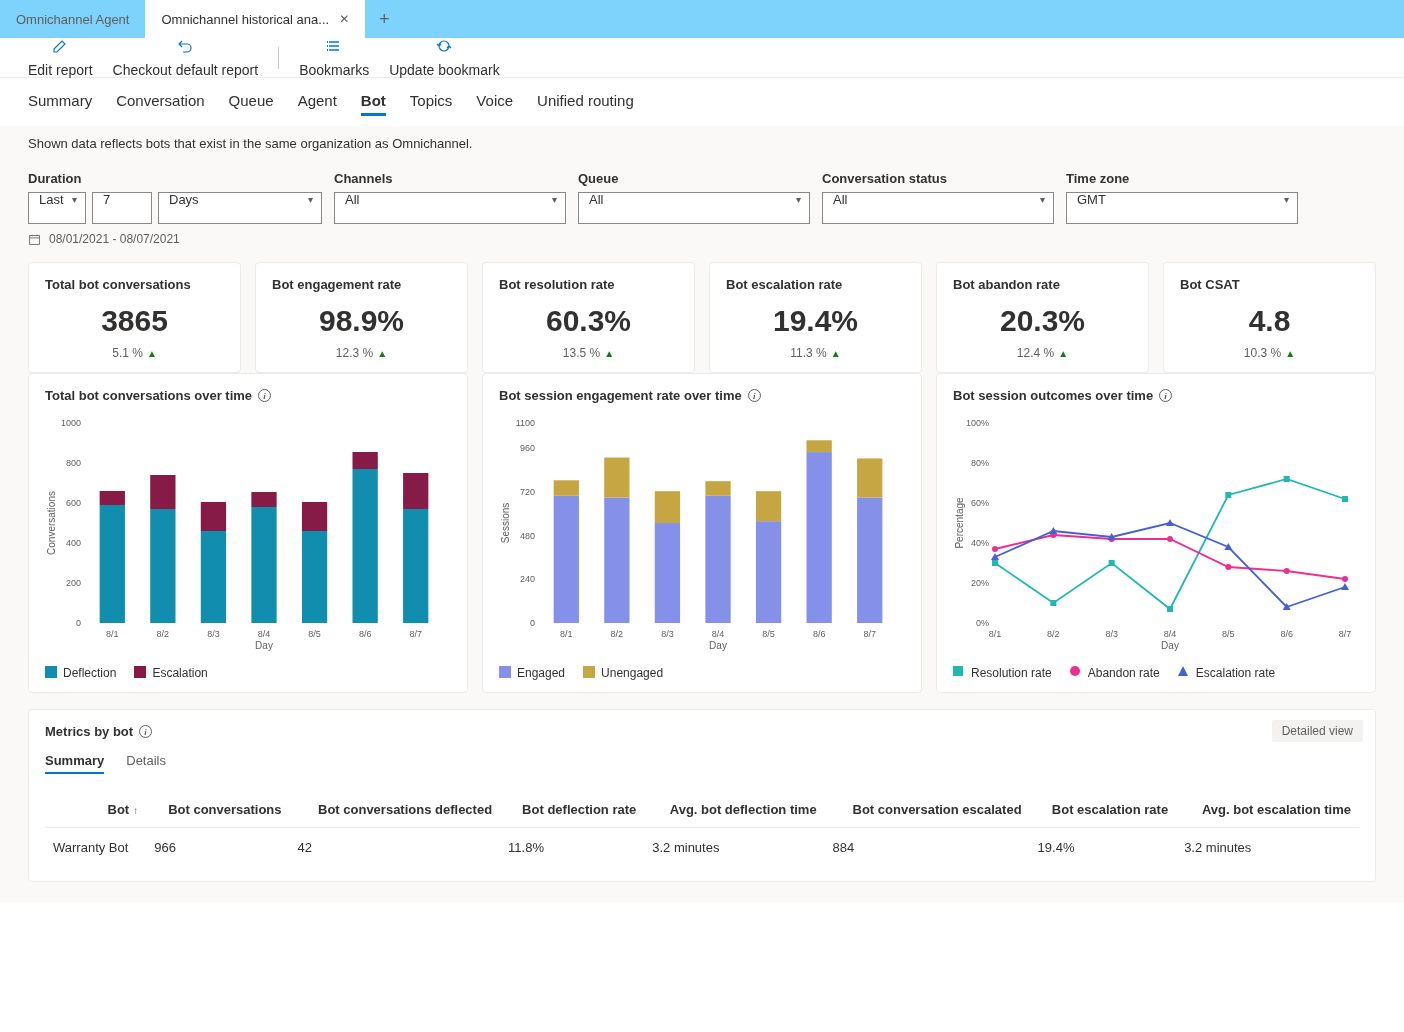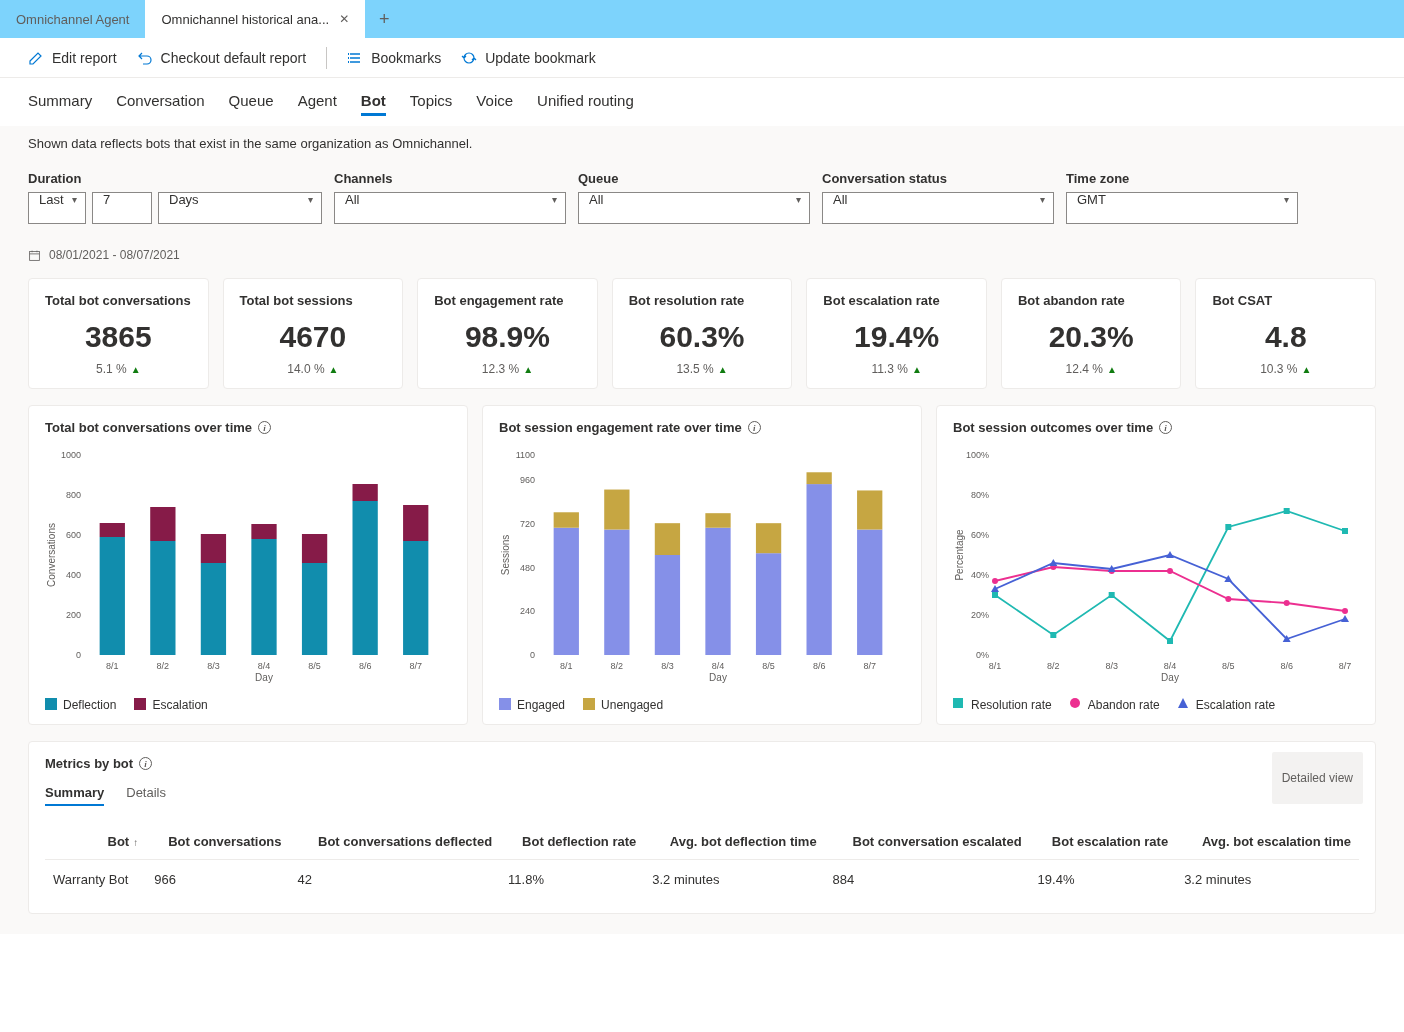--- a/index.html
+++ b/index.html
@@ -3,55 +3,55 @@
 <meta charset="utf-8">
 <style>
 * { box-sizing: border-box; margin: 0; padding: 0; }
 body { font-family: "Segoe UI", -apple-system, sans-serif; font-size: 14px; color: #323130; background: #fff; width: 1404px; }
 .tab-bar { background: #7dd3fc; display: flex; height: 38px; align-items: stretch; }
 .tab { padding: 0 16px; display: flex; align-items: center; font-size: 13px; color: #605e5c; cursor: pointer; gap: 10px; }
 .tab.active { background: #fff; color: #323130; }
 .tab .close { font-size: 12px; color: #605e5c; }
 .tab-new { width: 38px; display: flex; align-items: center; justify-content: center; color: #605e5c; font-size: 18px; }
 .toolbar { display: flex; align-items: center; height: 40px; padding: 0 28px; gap: 20px; border-bottom: 1px solid #edebe9; }
-.tb-item { display: flex; align-items: center; gap: 8px; color: #323130; font-size: 14px; cursor: pointer; }
+.tb-item { display: flex; align-items: center; gap: 8px; color: #323130; font-size: 14px; cursor: pointer; flex-direction: column; }
 .tb-item svg { width: 16px; height: 16px; }
 .tb-sep { width: 1px; height: 22px; background: #c8c6c4; }
 .nav-tabs { display: flex; gap: 24px; padding: 14px 28px 10px; font-size: 15px; }
 .nav-tab { color: #323130; cursor: pointer; padding-bottom: 4px; }
 .nav-tab.active { font-weight: 600; border-bottom: 3px solid #0078d4; }
 .content { padding: 10px 28px 20px; background: #faf9f8; }
 .note { font-size: 13px; color: #323130; margin-bottom: 20px; }
-.filters { display: flex; gap: 12px; margin-bottom: 24px; }
+.filters { display: flex; gap: 12px; margin-bottom: 8px; }
 .filter-group { display: flex; flex-direction: column; gap: 6px; }
 .filter-label { font-size: 13px; font-weight: 600; color: #323130; }
 .filter-row { display: flex; gap: 6px; }
 .sel { border: 1px solid #8a8886; background: #fff; height: 32px; padding: 0 28px 17px 10px; font-size: 13px; display: flex; align-items: center; position: relative; cursor: pointer; }
 .sel.narrow { width: 58px; }
 .sel.num { width: 60px; }
 .sel.med { width: 164px; }
 .sel.wide { width: 232px; }
 .sel .chev { position: absolute; right: 8px; font-size: 10px; color: #605e5c; }
 .date-info { display: flex; align-items: center; gap: 8px; font-size: 12px; color: #605e5c; margin-bottom: 16px; }
-.kpi-row { display: flex; gap: 14px; margin-bottom: 16px; }
+.kpi-row { display: flex; gap: 14px; }
 .kpi { flex: 1; background: #fff; border: 1px solid #edebe9; border-radius: 4px; padding: 14px 16px 12px; }
 .kpi-title { font-size: 13px; font-weight: 600; color: #323130; margin-bottom: 12px; }
 .kpi-value { font-size: 30px; font-weight: 600; text-align: center; color: #323130; margin-bottom: 8px; }
 .kpi-delta { font-size: 12px; text-align: center; color: #605e5c; }
 .kpi-delta .tri { color: #107c10; font-size: 10px; margin-left: 4px; }
 .charts-row { display: flex; gap: 14px; margin-bottom: 16px; }
 .chart-card { flex: 1; background: #fff; border: 1px solid #edebe9; border-radius: 4px; padding: 14px 16px 12px; }
 .chart-title { font-size: 13px; font-weight: 600; display: flex; align-items: center; gap: 6px; margin-bottom: 10px; }
 .info-ic { width: 13px; height: 13px; border: 1px solid #605e5c; border-radius: 50%; display: inline-flex; align-items: center; justify-content: center; font-size: 9px; color: #605e5c; font-style: italic; font-family: serif; }
 .chart-svg { width: 100%; }
 .chart-legend { display: flex; gap: 18px; font-size: 12px; margin-top: 10px; align-items: center; }
 .legend-item { display: flex; align-items: flex-start; gap: 6px; }
 .sw { width: 12px; height: 12px; }
 .metrics-card { background: #fff; border: 1px solid #edebe9; border-radius: 4px; padding: 14px 16px; position: relative; }
-.detailed-btn { position: absolute; right: 12px; top: 10px; background: #f3f2f1; padding: 19px 10px; font-size: 12px; color: #605e5c; border-radius: 2px; cursor: pointer; }
+.detailed-btn { position: absolute; right: 12px; top: 10px; background: #f3f2f1; padding: 4px 10px; font-size: 12px; color: #605e5c; border-radius: 2px; cursor: pointer; }
 .sub-tabs { display: flex; gap: 22px; margin: 14px 0 18px; font-size: 13px; }
 .sub-tab { color: #605e5c; cursor: pointer; padding-bottom: 4px; }
 .sub-tab.active { color: #323130; font-weight: 600; border-bottom: 2px solid #0078d4; }
 .metrics-table { width: 100%; font-size: 13px; border-collapse: collapse; }
 .metrics-table th { text-align: right; font-weight: 600; padding: 10px 8px; color: #323130; }
 .metrics-table td { padding: 12px 8px; border-top: 1px solid #edebe9; color: #323130; }
 .sort-arrow { font-size: 10px; color: #605e5c; margin-left: 4px; }
 .axis-lbl { font-size: 9px; fill: #605e5c; }
 .axis-title { font-size: 10px; fill: #605e5c; }
 </style>
@@ -165,25 +165,20 @@
         <path d="M2 6 L14 6 M5 2 L5 4 M11 2 L11 4" stroke="#605e5c"></path>
       </svg>
     <span>08/01/2021 - 08/07/2021</span>
   </div>
 
   <div class="kpi-row" id="kpi-row">
       <div class="kpi">
         <div class="kpi-title">Total bot conversations</div>
     <div class="kpi-value">3865</div>
     <div class="kpi-delta">5.1 %<span class="tri">▲</span></div>
-      </div>
-      <div class="kpi">
-        <div class="kpi-title">Total bot sessions</div>
-    <div class="kpi-value">4670</div>
-    <div class="kpi-delta">14.0 %<span class="tri">▲</span></div>
       </div>
       <div class="kpi">
         <div class="kpi-title">Bot engagement rate</div>
     <div class="kpi-value">98.9%</div>
     <div class="kpi-delta">12.3 %<span class="tri">▲</span></div>
       </div>
       <div class="kpi">
         <div class="kpi-title">Bot resolution rate</div>
     <div class="kpi-value">60.3%</div>
     <div class="kpi-delta">13.5 %<span class="tri">▲</span></div>

